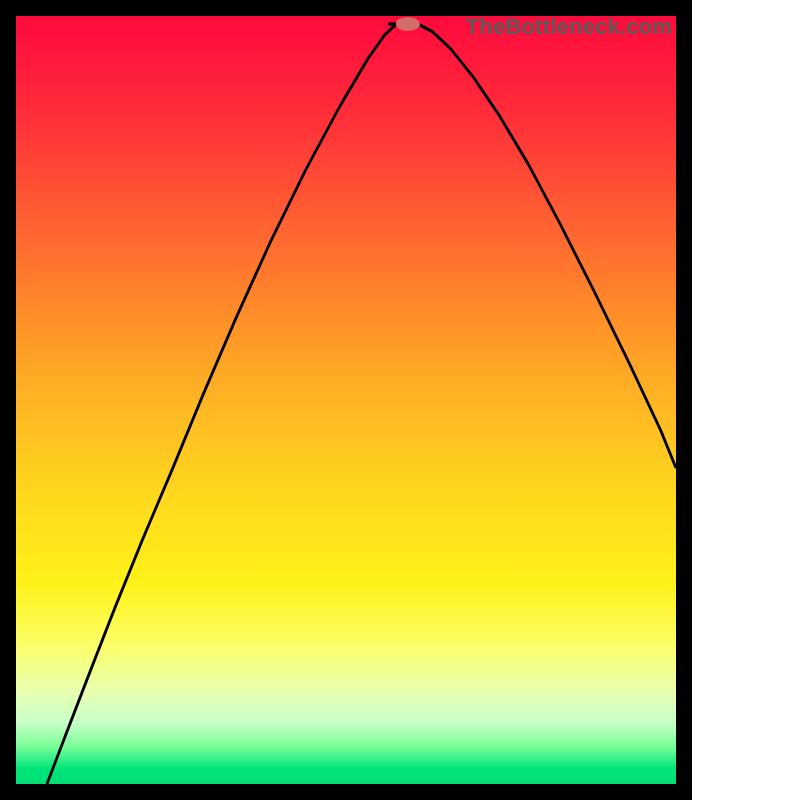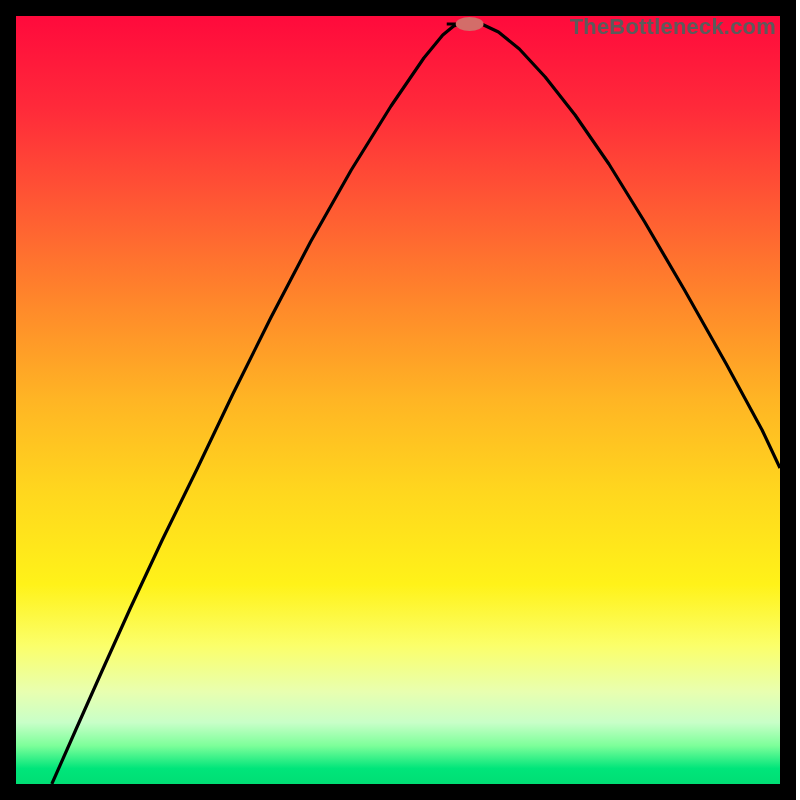--- a/index.html
+++ b/index.html
@@ -5,21 +5,21 @@
   body {
     margin: 0;
     padding: 0;
     width: 800px;
     height: 800px;
     overflow: hidden;
     font-family: Arial, Helvetica, sans-serif;
   }
   .frame {
     position: relative;
-    width: 796px;
+    width: 692px;
     height: 800px;
     box-sizing: border-box;
     border: 16px solid #000;
     background: linear-gradient(
       to bottom,
       #ff0a3c 0%,
       #ff2a3a 12%,
       #ff5a33 25%,
       #ff8a2a 38%,
       #ffb524 50%,

